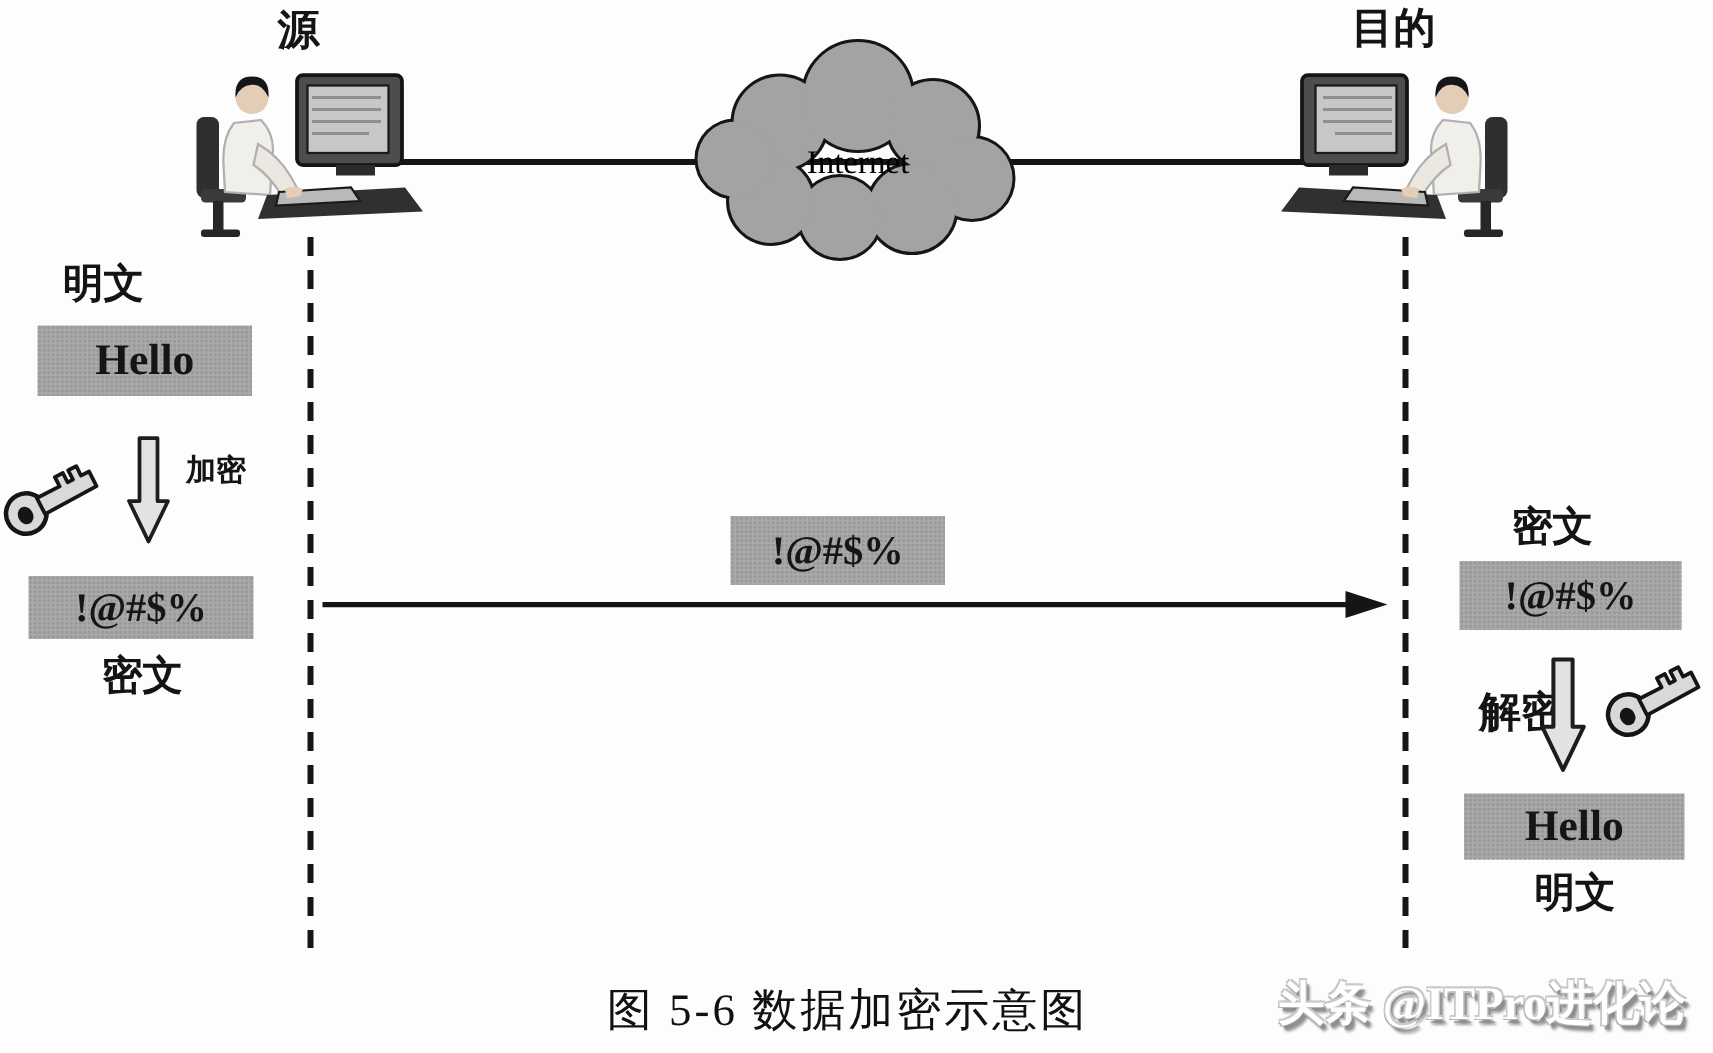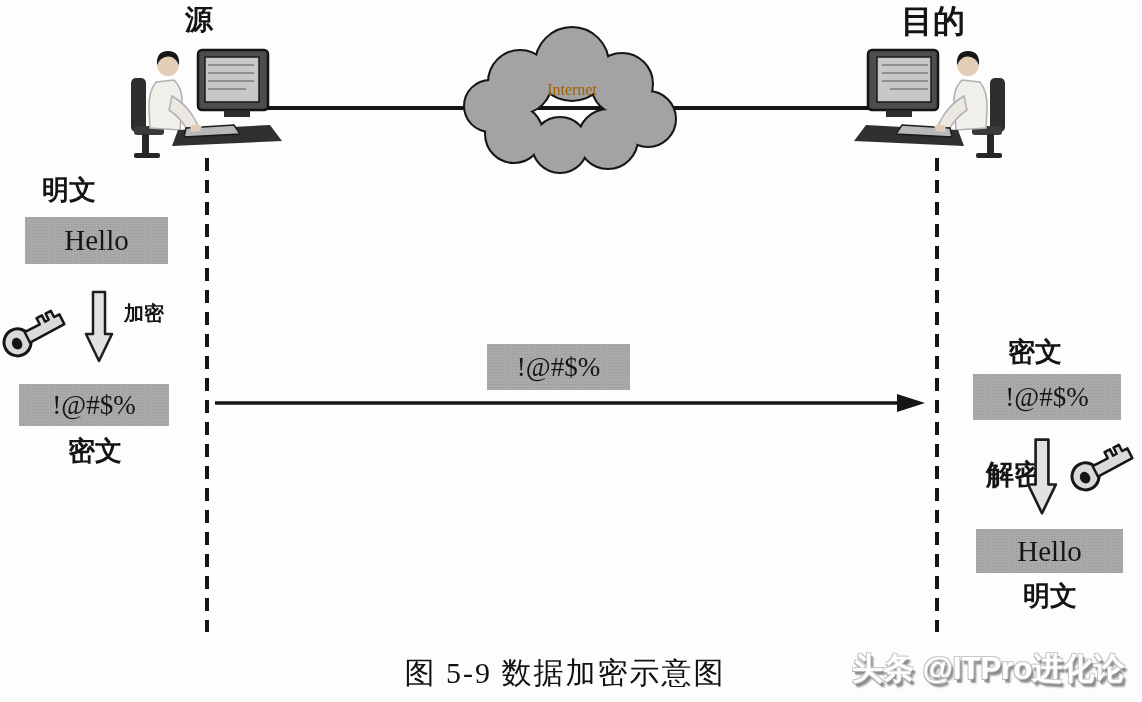--- a/index.html
+++ b/index.html
@@ -11,33 +11,33 @@
   .zh-label{
     font-family:"DejaVu Sans","Liberation Sans",sans-serif;
     font-weight:bold;color:#141414;white-space:nowrap;line-height:1;
   }
   .gray-box{
     background-color:#a9a9a9;
     background-image:radial-gradient(#989898 1px, transparent 1px);
     background-size:3px 3px;
     display:flex;align-items:center;justify-content:center;
     font-family:"Liberation Serif","DejaVu Serif",serif;
-    font-weight:normal;color:#151515;white-space:nowrap;text-align:center;
+    font-weight:bold;color:#151515;white-space:nowrap;text-align:center;
   }
   .dash-v{
     width:4px;
     background:repeating-linear-gradient(to bottom,#151515 0 13px,transparent 13px 22px);
   }
   .net-line{height:4px;background:#151515;}
   #caption{
     font-family:"Liberation Serif","DejaVu Serif",serif;
     font-size:30px;letter-spacing:2px;color:#111;text-align:center;white-space:nowrap;
   }
   #watermark{
-    font-family:Liberation Sans, sans-serif;
+    font-family:Liberation Serif, serif;
     font-weight:bold;font-size:31px;white-space:nowrap;
     color:#ffffff;
     text-shadow:
       -1px -1px 0 #c9c9c9, 1px -1px 0 #c9c9c9, -1px 1px 0 #b5b5b5,
       2px 3px 1px #8e8e8e, 3px 4px 2px #9c9c9c;
   }
   svg{display:block;}
 </style>
 </head>
 <body>
@@ -74,21 +74,21 @@
           <ellipse cx="15" cy="39" rx="5" ry="6" fill="#151515"></ellipse>
         </g>
       </g>
       <g id="block-down-arrow">
         <path d="M9,2 H21 V44 H28 L15,71 L2,44 H9 Z" fill="#e2e2e2" stroke="#1d1d1d" stroke-width="2.5" stroke-linejoin="round"></path>
       </g>
     </defs>
   </svg>
 
   <div class="abs zh-label" style="left:185px;top:6px;font-size:28px;">源</div>
-  <div class="abs zh-label" style="left:901px;top:5px;font-size:32px;">目的</div>
+  <div class="abs zh-label" style="left:901px;top:5px;font-size:28px;">目的</div>
 
   <div class="abs net-line" style="left:266px;top:106px;width:606px;"></div>
 
   <div class="abs" style="left:128px;top:42px;">
     <svg width="165" height="120" viewBox="0 0 165 120">
       <use href="#pc-user"></use>
     </svg>
   </div>
 
   <div class="abs" style="left:843px;top:42px;transform:scaleX(-1);">
@@ -113,21 +113,21 @@
         <circle cx="60" cy="58" r="31"></circle>
           <circle cx="112" cy="40" r="36"></circle>
           <circle cx="162" cy="60" r="30"></circle>
         <circle cx="188" cy="95" r="27"></circle>
           <circle cx="148" cy="115" r="29"></circle>
           <circle cx="100" cy="121" r="27"></circle>
         <circle cx="54" cy="110" r="28"></circle>
           <circle cx="30" cy="82" r="25"></circle>
       </g>
     </svg>
-    <div class="abs" style="left:0;top:57px;width:224px;text-align:center;font-size:16px;color:#a16207;">Internet</div>
+    <div class="abs" style="left:0;top:71px;width:224px;text-align:center;font-size:22px;color:#000000;">Internet</div>
   </div>
 
   <div class="abs dash-v" style="left:205px;top:158px;height:474px;"></div>
   <div class="abs dash-v" style="left:935px;top:158px;height:474px;"></div>
 
   <div class="abs zh-label" style="left:42px;top:176px;font-size:27px;">明文</div>
   <div class="abs gray-box" style="left:25px;top:217px;width:143px;height:47px;font-size:29px;">Hello</div>
 
   <div class="abs" style="left:0px;top:298px;">
     <svg width="74" height="64" viewBox="0 0 74 64">
@@ -163,16 +163,16 @@
   </div>
   <div class="abs" style="left:1068px;top:432px;">
     <svg width="74" height="64" viewBox="0 0 74 64">
         <use href="#key-glyph"></use>
       </svg>
   </div>
 
   <div class="abs gray-box" style="left:976px;top:529px;width:147px;height:44px;font-size:29px;">Hello</div>
   <div class="abs zh-label" style="left:1023px;top:582px;font-size:27px;">明文</div>
 
-  <div id="caption" class="abs" style="left:330px;top:653px;width:470px;">图 5-9  数据加密示意图</div>
+  <div id="caption" class="abs" style="left:330px;top:653px;width:470px;">图 5-6  数据加密示意图</div>
   <div id="watermark" class="abs" style="left:852px;top:648px;">头条 @ITPro进化论</div>
 
 </div>
 
 </body></html>

